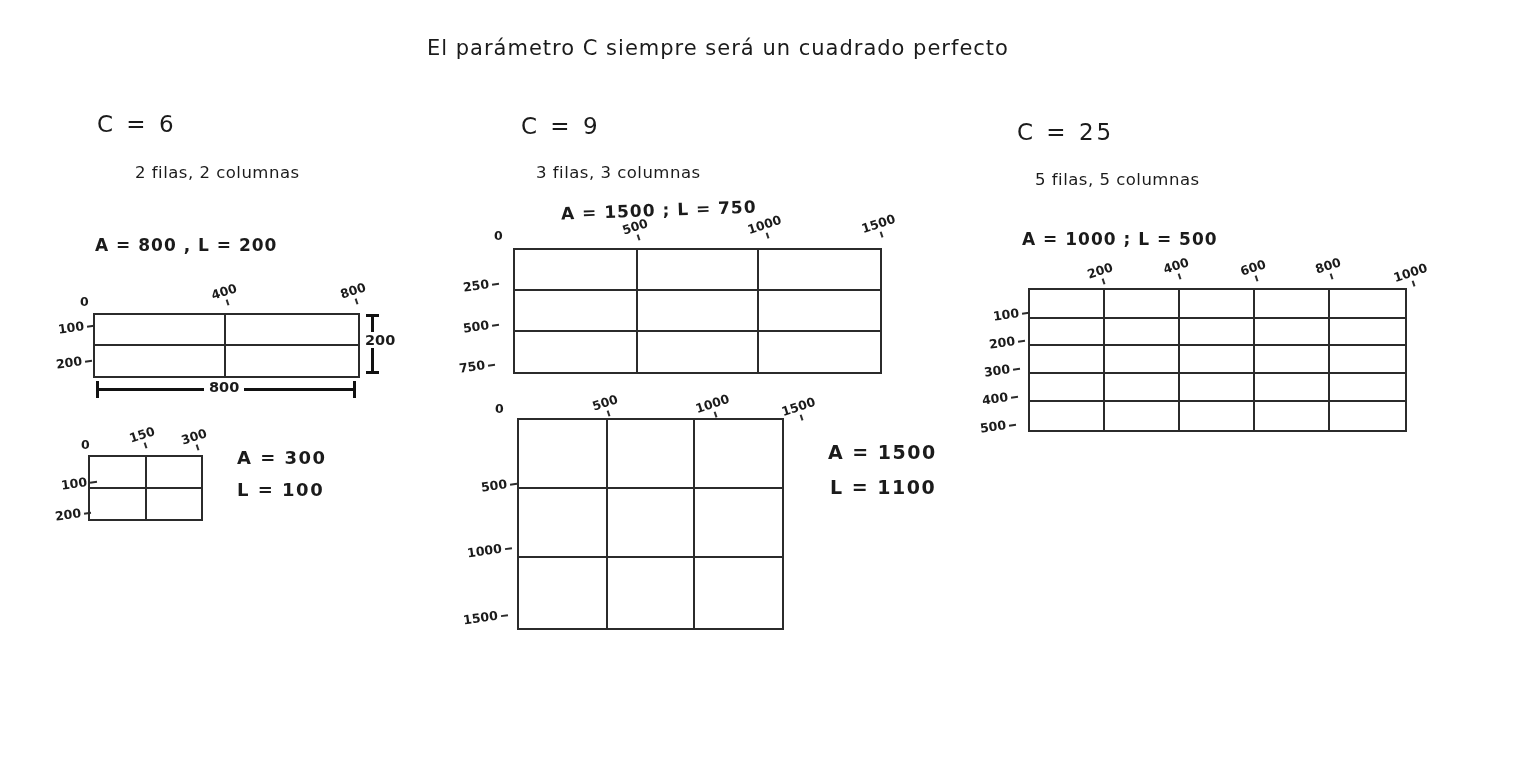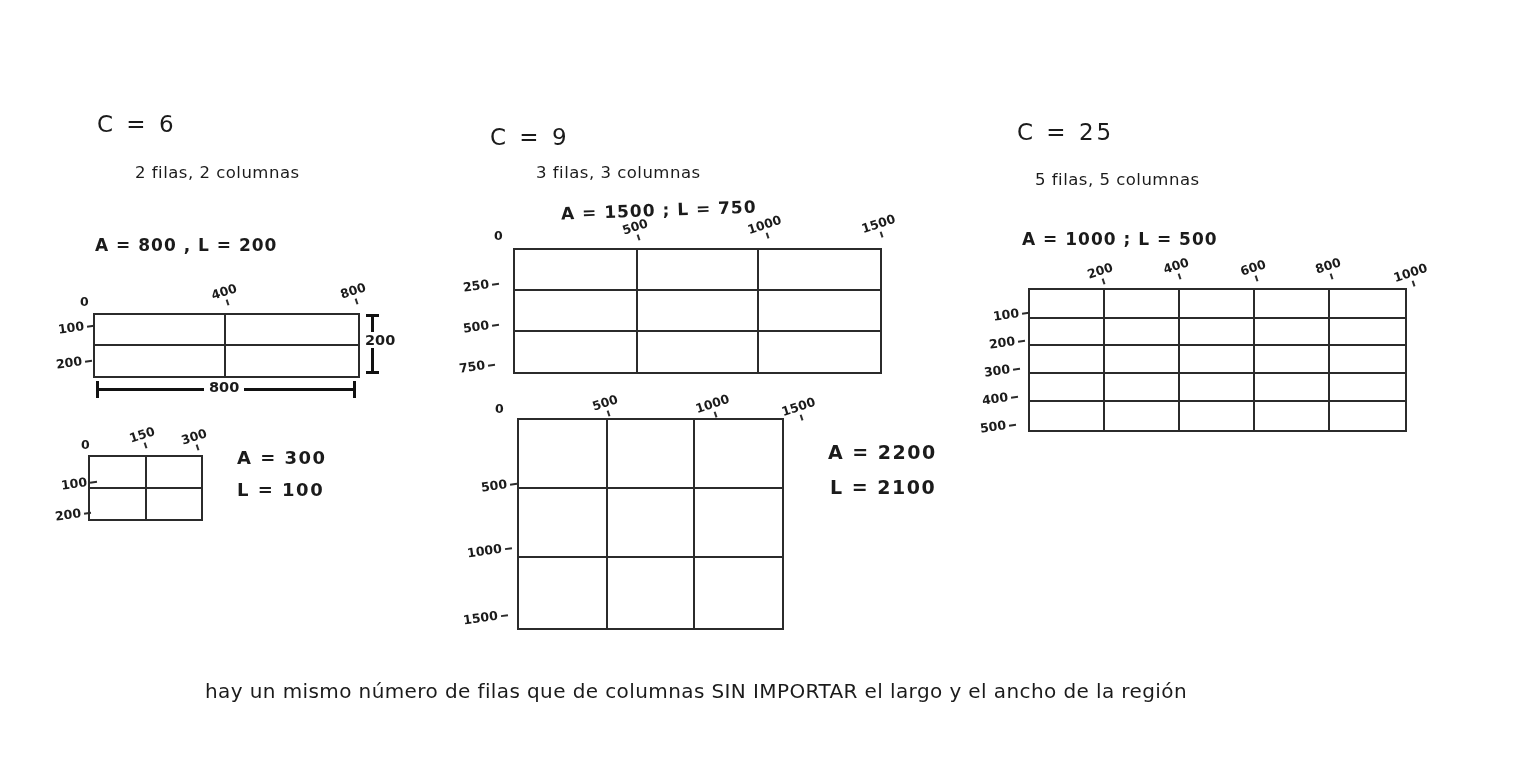--- a/index.html
+++ b/index.html
@@ -28,20 +28,21 @@
   .dim-v::before,.dim-v::after{content:"";position:absolute;left:-5px;width:13px;height:3px;background:#111;}
   .dim-v::before{top:0;}
   .dim-v::after{bottom:0;}
   .dim-label{position:absolute;background:#fff;padding:0 5px;font-weight:bold;font-size:14.5px;white-space:nowrap;}
 </style>
 </head>
 <body>
 
 <div class="canvas">
 
+  <div class="hw title" style="left:427px;top:36px;">El parámetro C siempre será un cuadrado perfecto</div>
 
   <div class="hw c-label" style="left:97px;top:111px;">C = 6</div>
   <div class="hw sub" style="left:135px;top:163px;text-align:center;">2 filas, 2 columnas</div>
   <div class="hw params" style="left:95px;top:235px;">A = 800 ,   L = 200</div>
 
   <div class="grid-box" style="left:93px;top:313px;width:263px;height:61px;">
     <div class="vline" style="left:129px;"></div>
     <div class="hline" style="top:29px;"></div>
   </div>
   <div class="tick-label" style="left:80px;top:294px;">0</div>
@@ -61,21 +62,21 @@
     <div class="hline" style="top:30px;"></div>
   </div>
   <div class="tick-label" style="left:81px;top:437px;">0</div>
   <div class="tick-label rot top-label" style="left:129px;top:427px;">150</div>
   <div class="tick-label rot top-label" style="left:181px;top:429px;">300</div>
   <div class="tick-label rot-s left-label" style="left:61px;top:476px;">100</div>
   <div class="tick-label rot-s left-label" style="left:55px;top:507px;">200</div>
   <div class="hw side-param" style="left:237px;top:447px;font-size:18px;">A = 300</div>
   <div class="hw side-param" style="left:237px;top:479px;font-size:18px;">L = 100</div>
 
-  <div class="hw c-label" style="left:490px;top:113px;margin-top:11px;">C = 9</div>
+  <div class="hw c-label" style="left:521px;top:113px;">C = 9</div>
   <div class="hw sub" style="left:536px;top:163px;">3 filas, 3 columnas</div>
   <div class="hw params" style="left:561px;top:200px;transform:rotate(-2deg);">A = 1500 ;   L = 750</div>
 
   <div class="grid-box" style="left:513px;top:248px;width:365px;height:122px;">
     <div class="vline" style="left:121px;"></div>
     <div class="vline" style="left:242px;"></div>
     <div class="hline" style="top:39px;"></div>
     <div class="hline" style="top:80px;"></div>
   </div>
   <div class="tick-label" style="left:494px;top:228px;">0</div>
@@ -92,22 +93,22 @@
     <div class="hline" style="top:67px;"></div>
     <div class="hline" style="top:136px;"></div>
   </div>
   <div class="tick-label" style="left:495px;top:401px;">0</div>
   <div class="tick-label rot top-label" style="left:592px;top:395px;">500</div>
   <div class="tick-label rot top-label" style="left:695px;top:396px;">1000</div>
   <div class="tick-label rot top-label" style="left:781px;top:399px;">1500</div>
   <div class="tick-label rot-s left-label" style="left:481px;top:478px;">500</div>
   <div class="tick-label rot-s left-label" style="left:467px;top:543px;">1000</div>
   <div class="tick-label rot-s left-label" style="left:463px;top:610px;">1500</div>
-  <div class="hw side-param" style="left:828px;top:441px;font-size:19px;">A = 2200</div>
-  <div class="hw side-param" style="left:830px;top:476px;font-size:19px;">L = 2100</div>
+  <div class="hw side-param" style="left:828px;top:441px;font-size:19px;">A = 1500</div>
+  <div class="hw side-param" style="left:830px;top:476px;font-size:19px;">L = 1100</div>
 
   <div class="hw c-label" style="left:1017px;top:119px;">C = 25</div>
   <div class="hw sub" style="left:1035px;top:170px;">5 filas, 5 columnas</div>
   <div class="hw params" style="left:1022px;top:229px;">A = 1000 ;   L = 500</div>
 
   <div class="grid-box" style="left:1028px;top:288px;width:375px;height:140px;">
     <div class="vline" style="left:73px;"></div>
     <div class="vline" style="left:148px;"></div>
     <div class="vline" style="left:223px;"></div>
     <div class="vline" style="left:298px;"></div>
@@ -120,15 +121,14 @@
   <div class="tick-label rot top-label" style="left:1163px;top:258px;">400</div>
   <div class="tick-label rot top-label" style="left:1240px;top:260px;">600</div>
   <div class="tick-label rot top-label" style="left:1315px;top:258px;">800</div>
   <div class="tick-label rot top-label" style="left:1393px;top:265px;">1000</div>
   <div class="tick-label rot-s left-label" style="left:993px;top:307px;">100</div>
   <div class="tick-label rot-s left-label" style="left:989px;top:335px;">200</div>
   <div class="tick-label rot-s left-label" style="left:984px;top:363px;">300</div>
   <div class="tick-label rot-s left-label" style="left:982px;top:391px;">400</div>
   <div class="tick-label rot-s left-label" style="left:980px;top:419px;">500</div>
 
-  <div class="hw footer-line" style="left:205px;top:679px;">hay un mismo número de filas que de columnas SIN IMPORTAR el largo y el ancho de la región</div>
 
 </div>
 
 </body></html>

